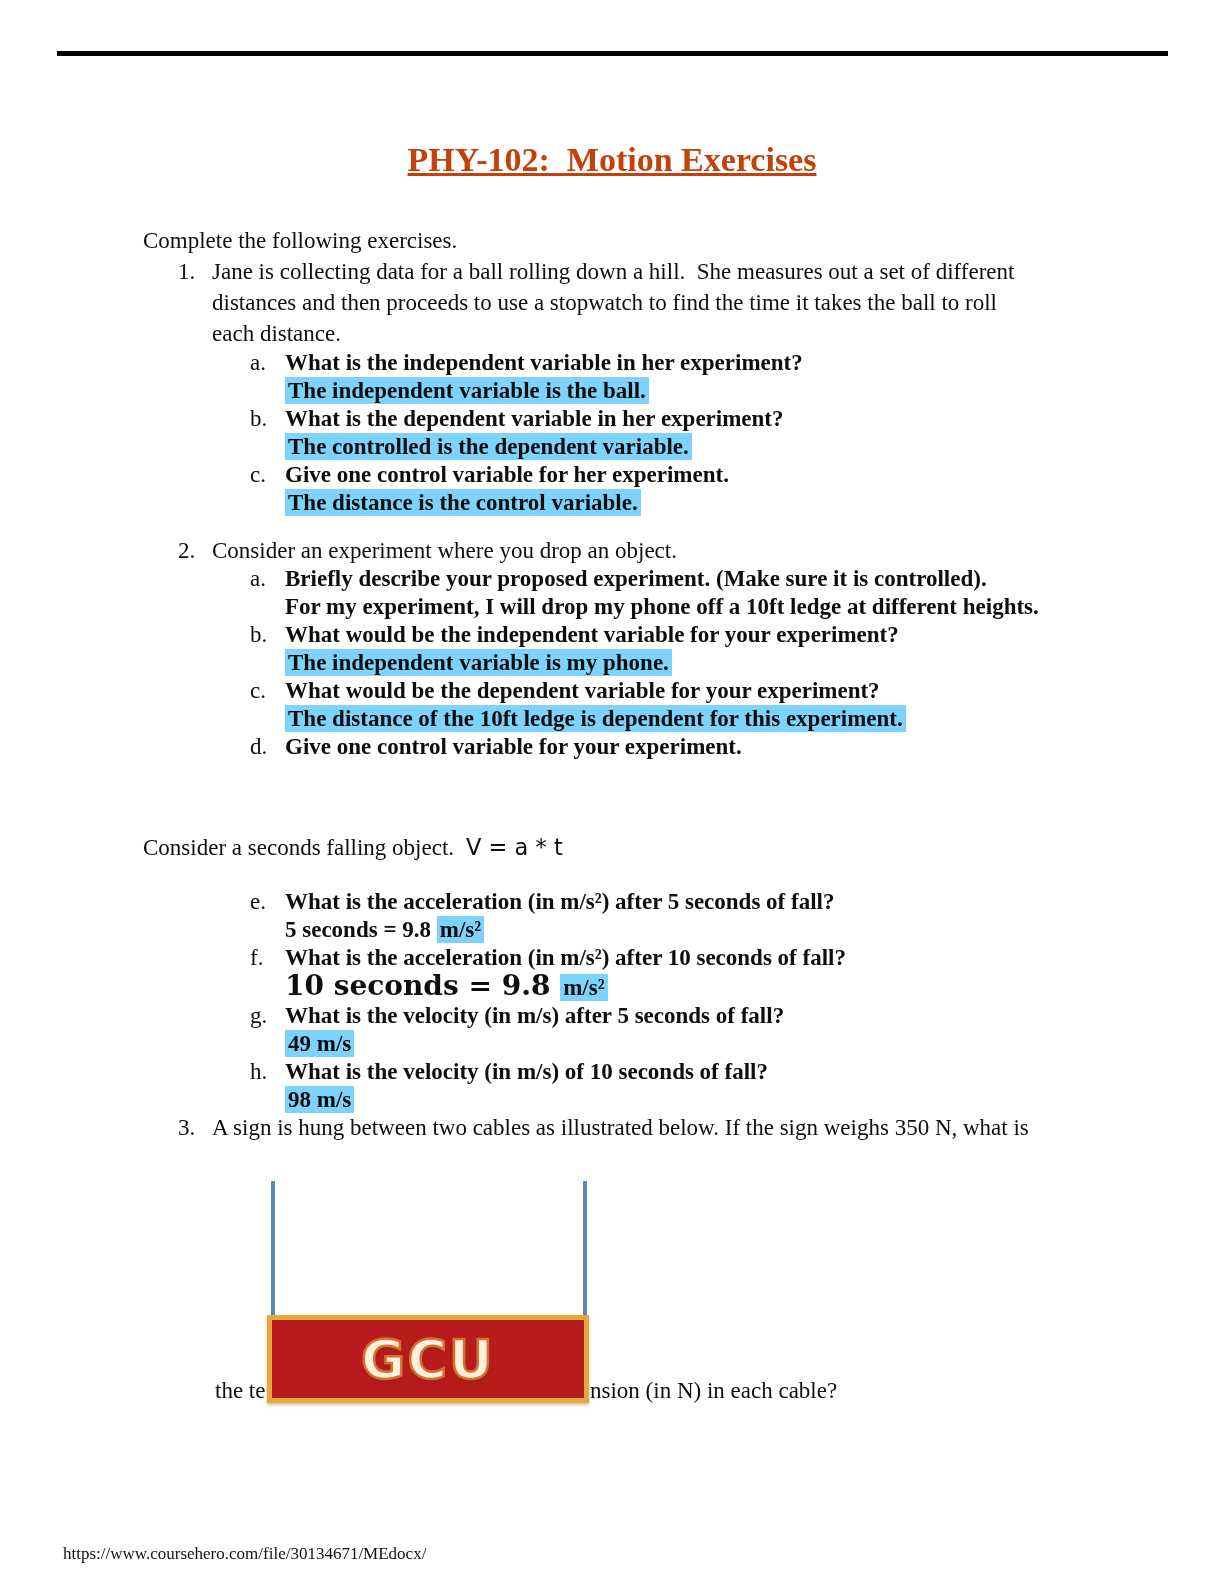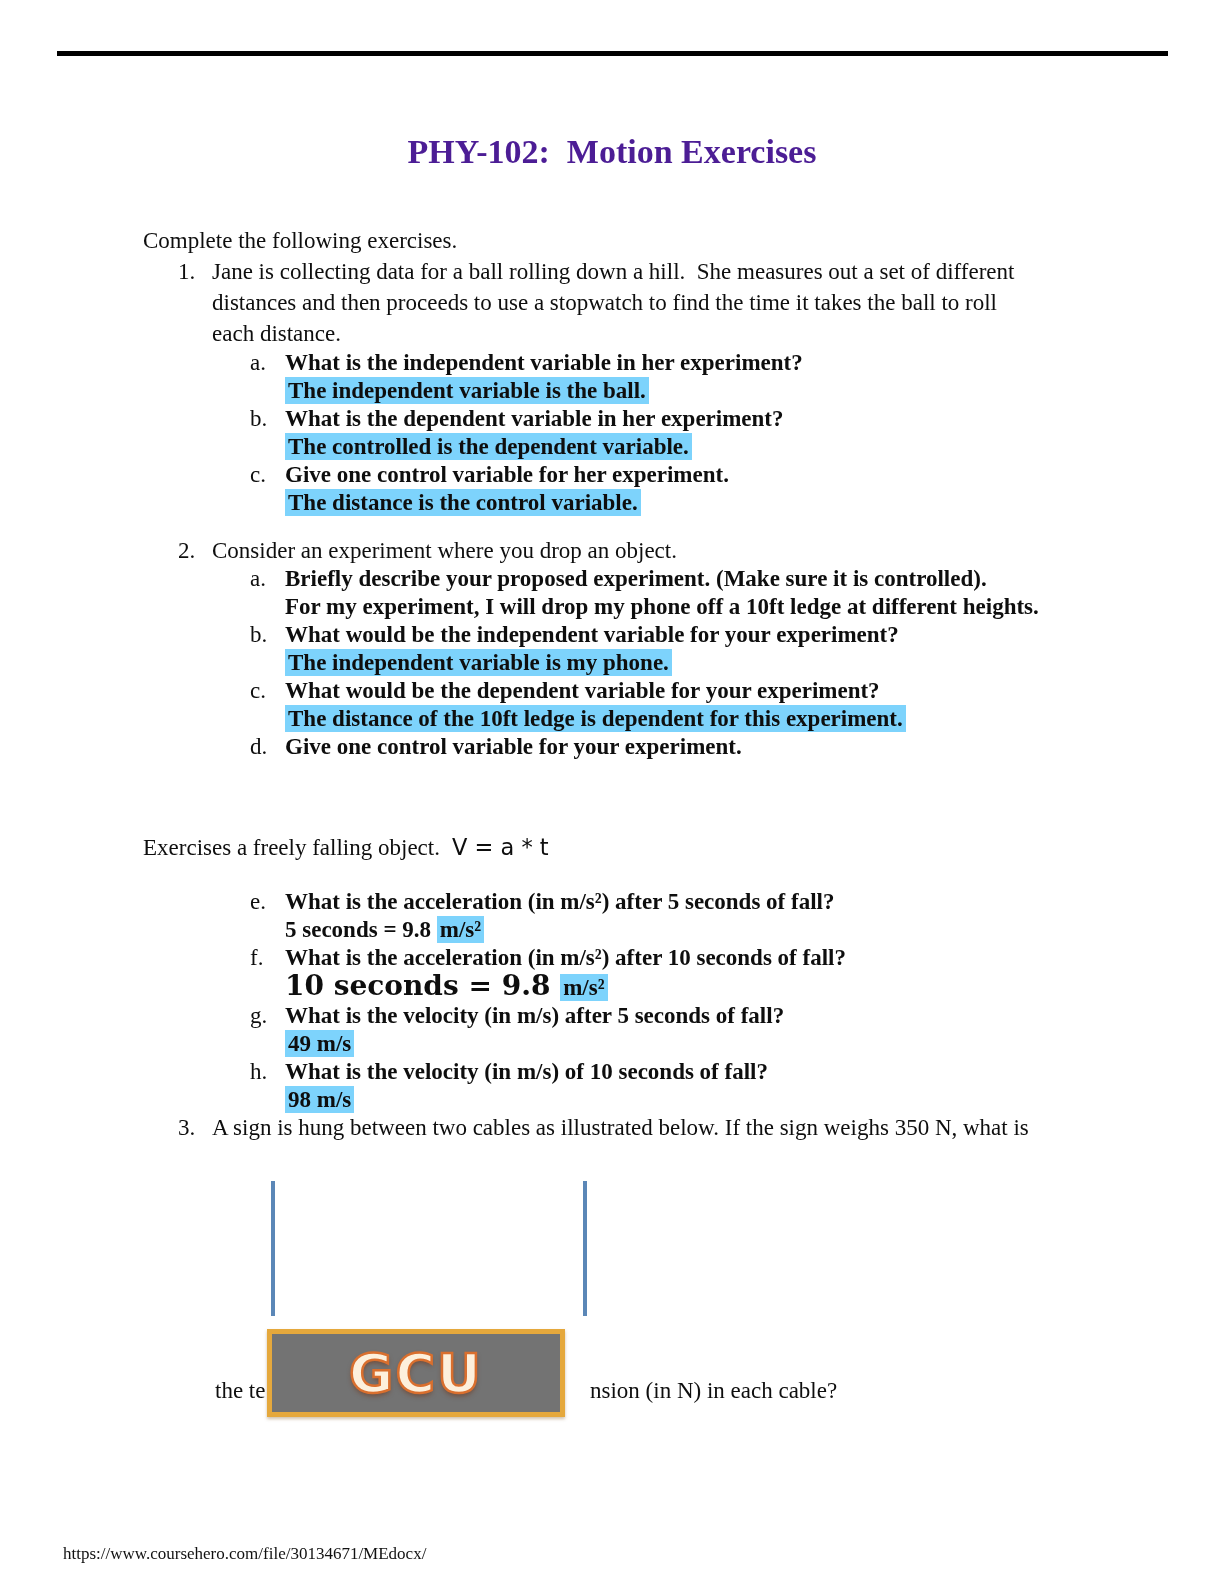--- a/index.html
+++ b/index.html
@@ -11,26 +11,27 @@
     font-family:"Liberation Serif", serif;
     color:#0e0e0e;
     font-size:23px;
     overflow:hidden;
   }
   .rule {
     position:absolute; left:57px; top:51px;
     width:1111px; height:5px; background:#000000;
   }
   .title {
-    position:absolute; top:133px; left:0; width:100%;
+    position:absolute; top:141px; left:0; width:100%;
     text-align:center;
     font-size:34px; font-weight:bold;
-    color:#4c1d95;
+    color:#c2410c;
     white-space:pre;
     font-family:"Liberation Serif", serif;
+    text-decoration:underline;
   }
   .content {
     position:absolute; left:143px; top:226px; width:1000px;
   }
   .intro { line-height:30px; white-space:pre; }
   .gap20 { height:20px; }
   .gap26 { height:26px; }
   .gap72 { height:72px; }
   .item { display:flex; margin-left:35px; }
   .item .num { width:34px; flex:none; line-height:31px; }
@@ -51,23 +52,23 @@
   .formula { font-family:"DejaVu Sans", sans-serif; font-size:22.5px; margin-left:12px; }
   
   .diagram { position:relative; height:272px; }
   .cable { position:absolute; width:4px; background:#5b87b7; top:39px; height:135px; }
   .cable-left { left:128px; }
   .cable-right { left:440px; }
   .caption { position:absolute; top:235px; left:0; width:100%; z-index:1; }
   .cap-left { position:absolute; left:72px; line-height:28px; white-space:pre; }
   .cap-right { position:absolute; left:447px; line-height:28px; white-space:pre; }
   .sign {
-    position:absolute; left:124px; top:187px;
-    width:298px; height:88px;
-    background:#737373;
+    position:absolute; left:124px; top:173px;
+    width:322px; height:88px;
+    background:#b91c1c;
     border:5px solid #e5a83c;
     z-index:2;
     display:flex; align-items:center; justify-content:center;
     box-shadow:0 2px 3px rgba(120,80,20,0.35);
   }
   .gcu {
     font-family:"DejaVu Sans", sans-serif;
     font-weight:bold;
     font-size:54px;
     letter-spacing:2px;
@@ -154,21 +155,21 @@
           <span class="plabel">d.</span>
           <div class="ptext">
             <div class="q">Give one control variable for your experiment.</div>
           </div>
         </div>
       </div>
     </div>
 
     <div class="gap72"></div>
 
-    <div class="freefall"><span>Exercises a freely falling object.</span><span class="formula">V = a * t</span></div>
+    <div class="freefall"><span>Consider a seconds falling object.</span><span class="formula">V = a * t</span></div>
 
     <div class="gap26"></div>
 
     <div class="part free">
       <span class="plabel">e.</span>
       <div class="ptext">
         <div class="q">What is the acceleration (in m/s²) after 5 seconds of fall?</div>
         <div class="a"><span class="plain">5 seconds = 9.8 </span><span class="hl">m/s²</span></div>
       </div>
     </div>

